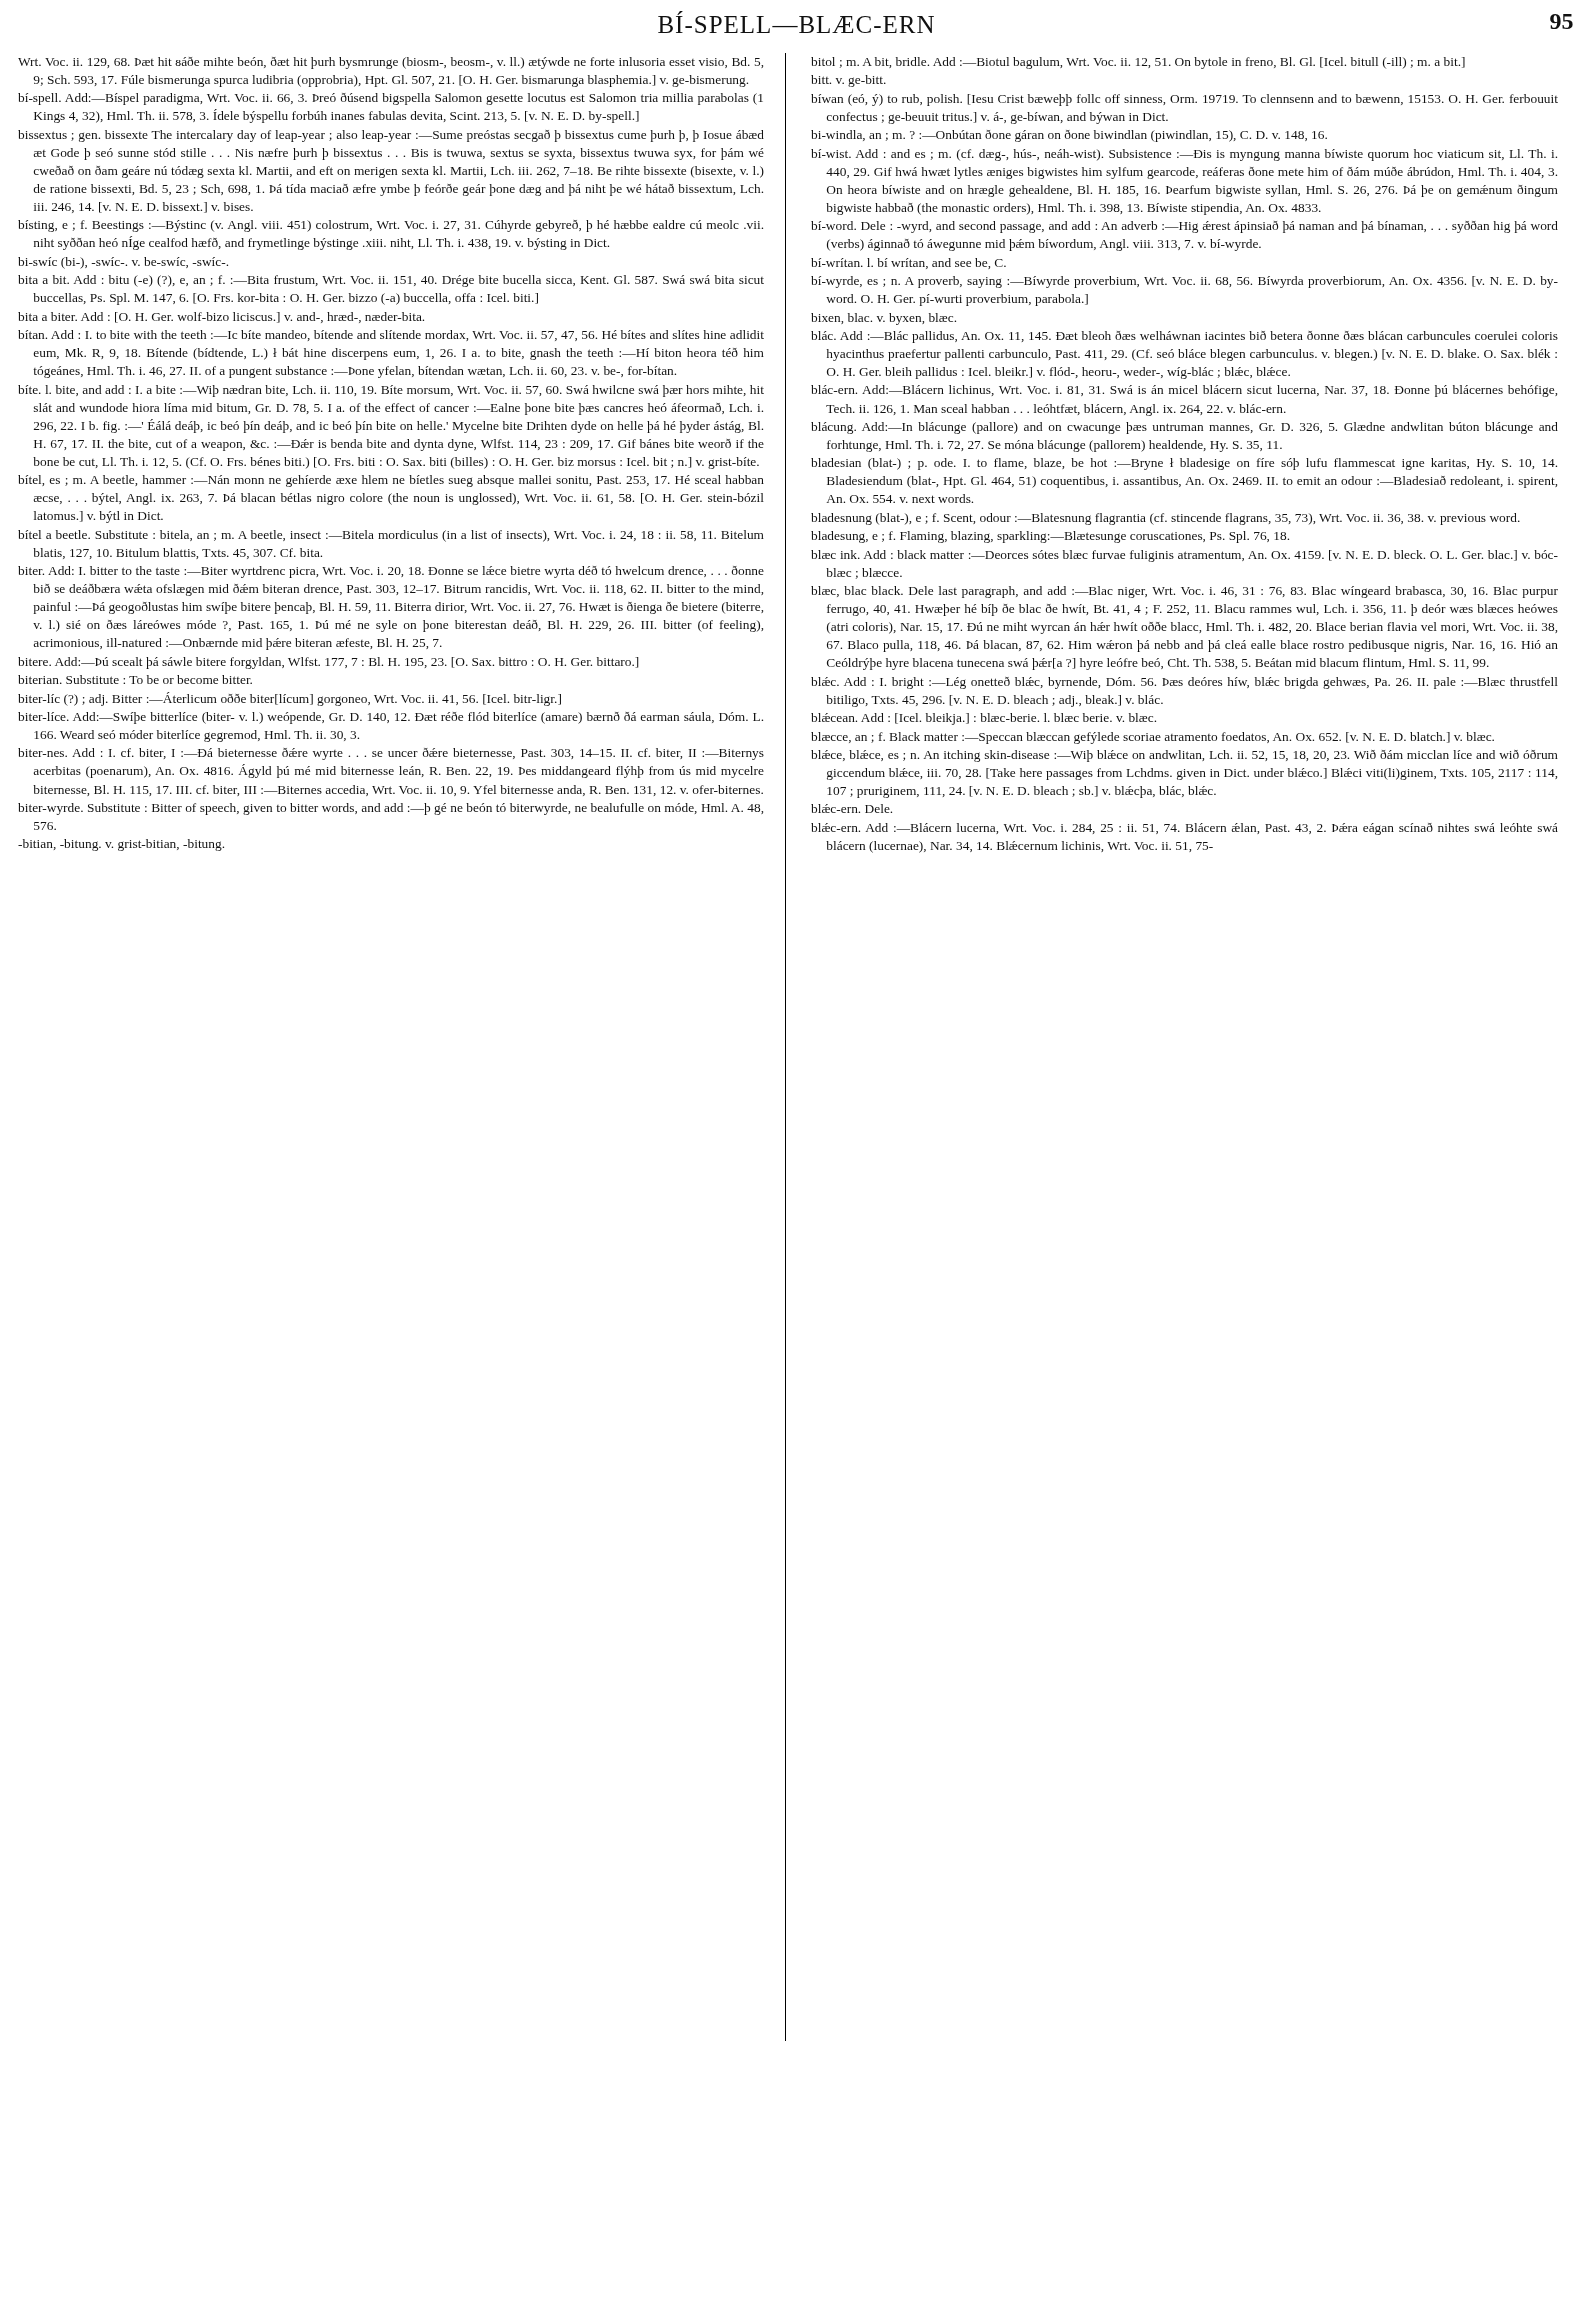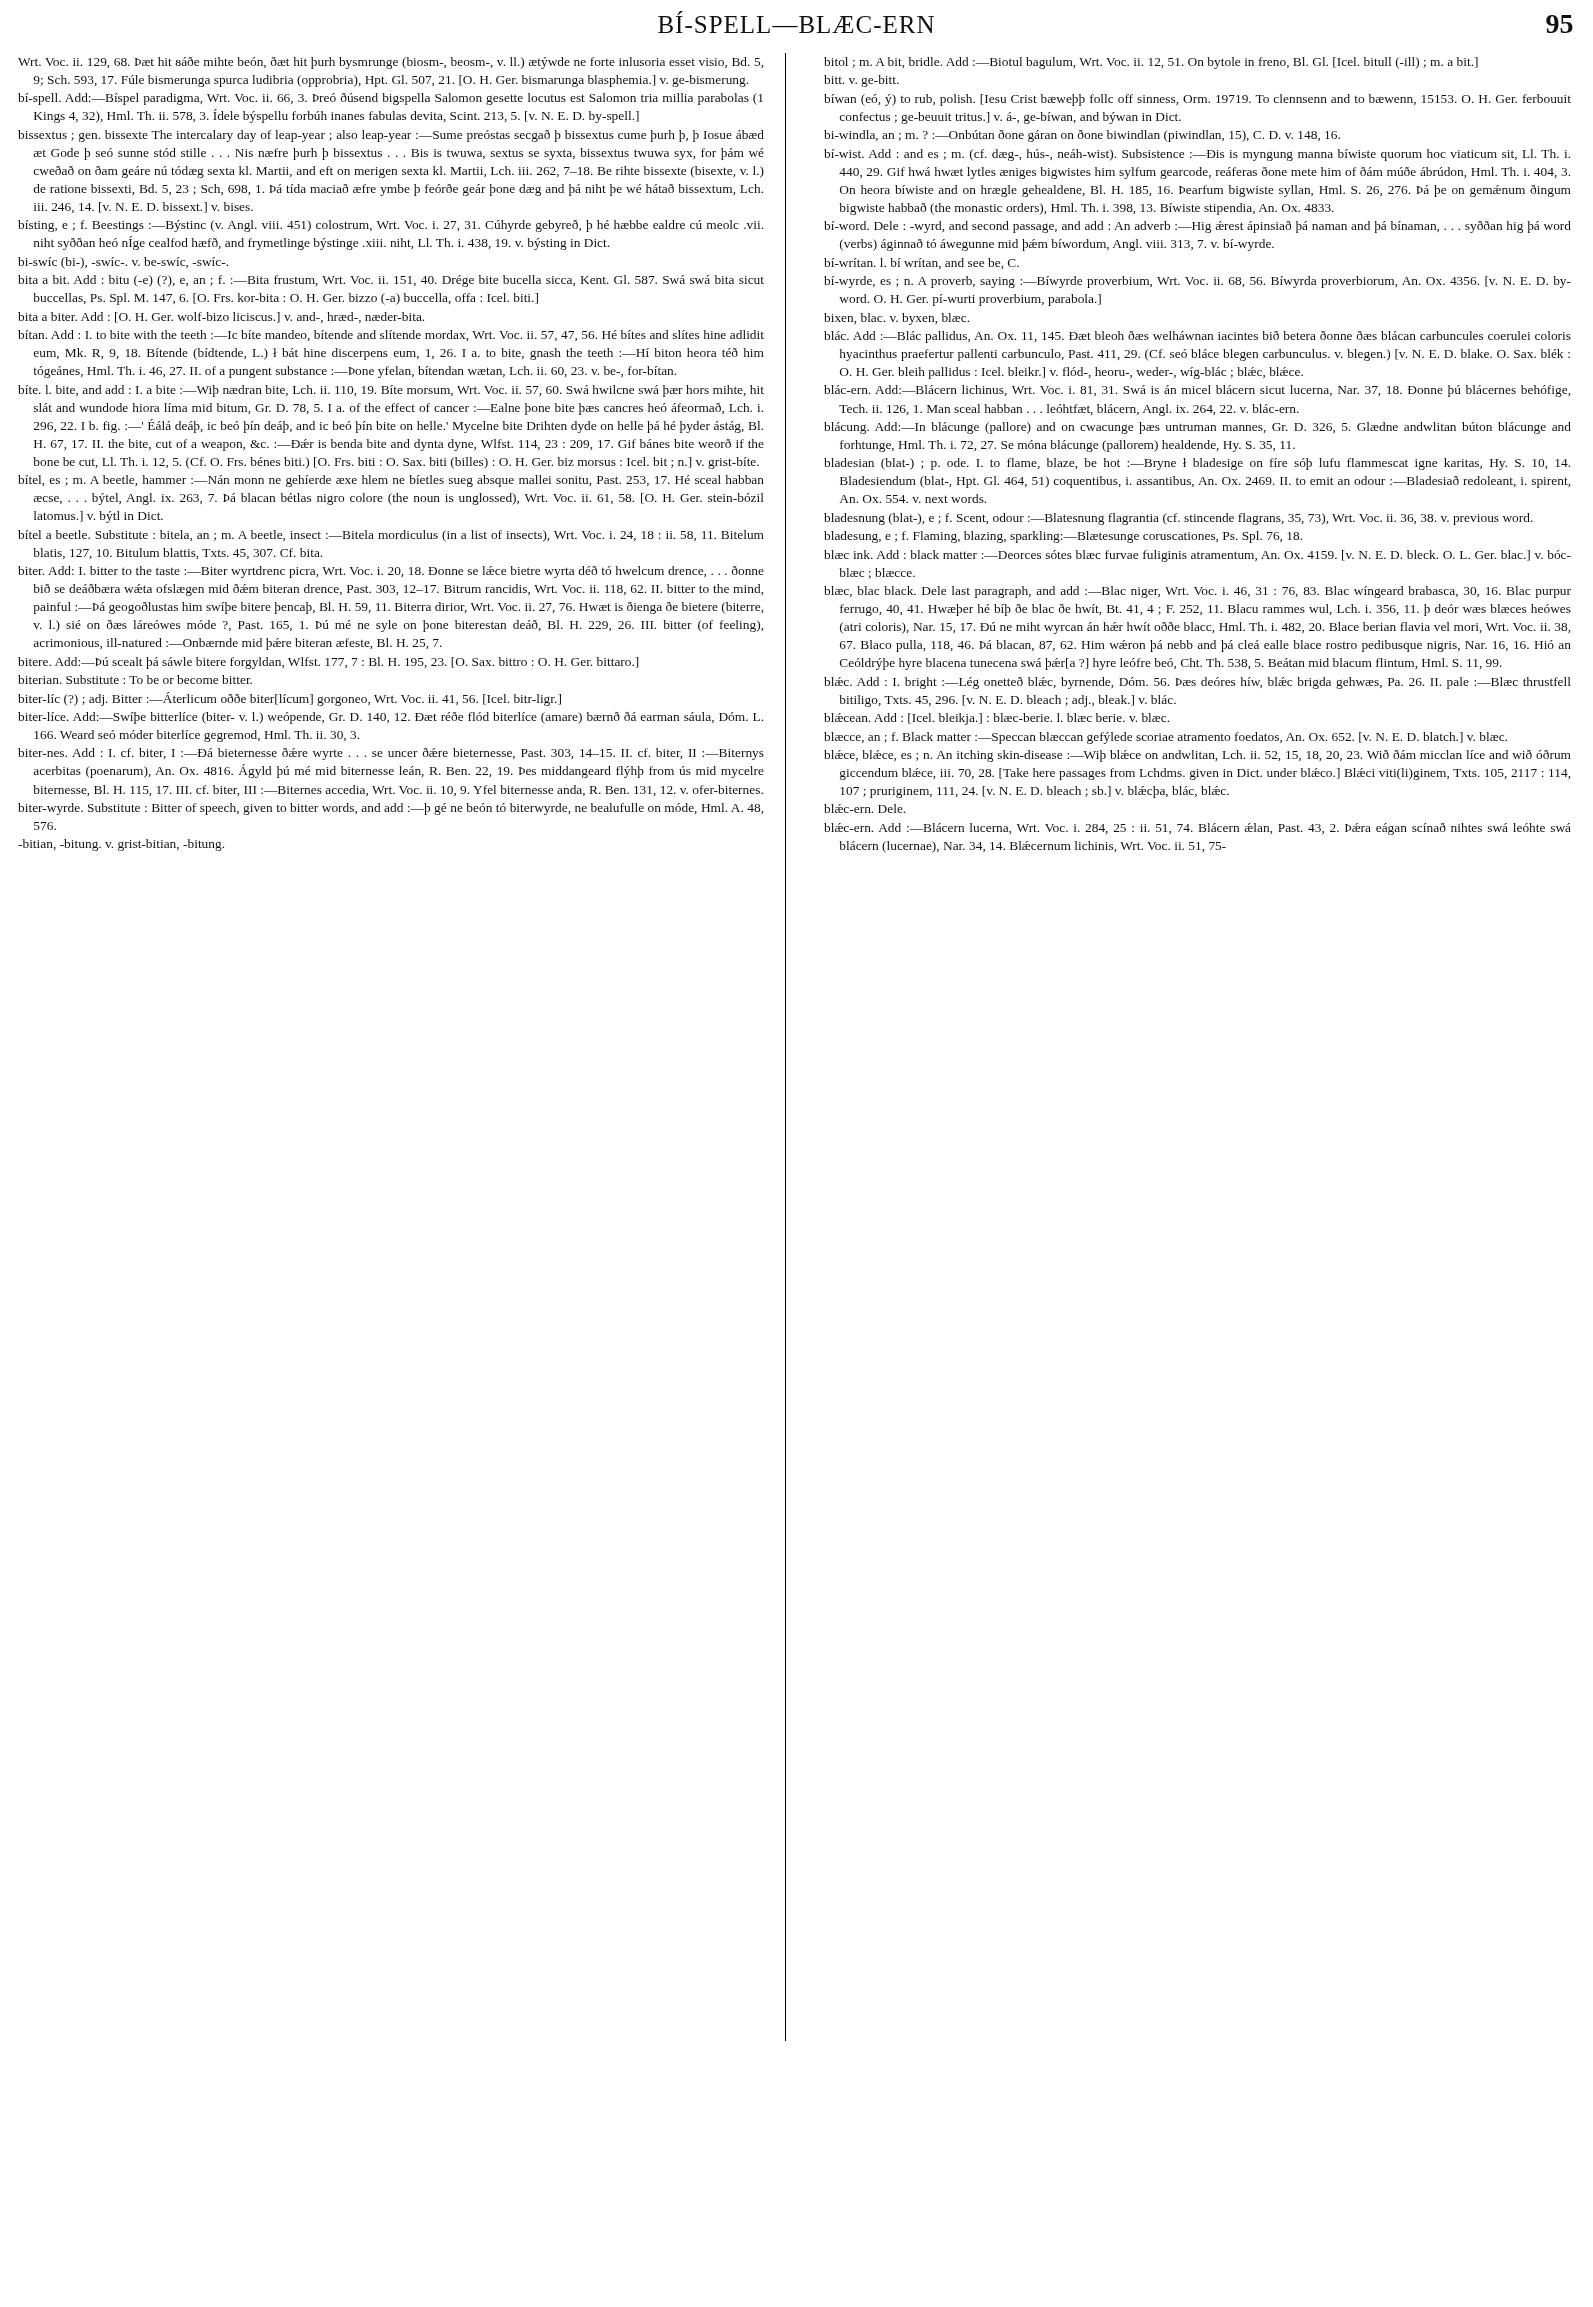--- a/index.html
+++ b/index.html
@@ -36,31 +36,31 @@
     text-align: center;
     font-size: 25px;
     letter-spacing: 1px;
     font-family: "Liberation Serif", serif;
     font-weight: normal;
   }
   .folio {
     position: absolute;
     right: 19.4px;
     top: 1.6px;
-    font-size: 28px;
+    font-size: 24px;
     font-weight: bold;
   }
   .columns {
     position: absolute;
     top: 53px;
     left: 18px;
     right: 18px;
     bottom: 14.5px;
     display: flex;
-    gap: 17px;
+    gap: 4px;
   }
   .col {
     width: 768px;
     box-sizing: border-box;
     font-size: 13.4px;
     line-height: 1.345;
     text-align: justify;
     hyphens: none;
   }
   .col.left {

